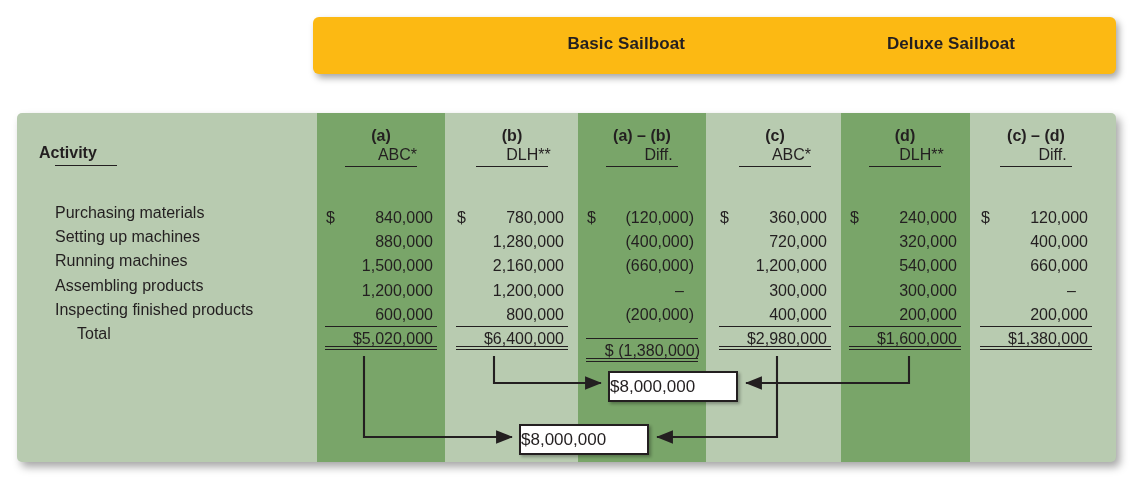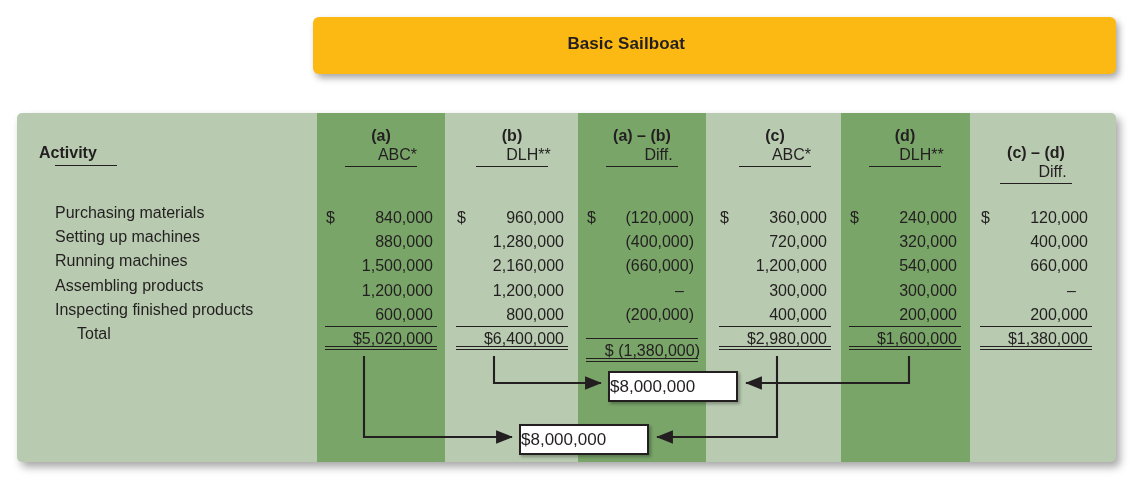--- a/index.html
+++ b/index.html
@@ -79,20 +79,21 @@
   #callout-bottom{left:519px;top:424px;width:130px;height:31px;line-height:27px;}
 
   
   #connectors{position:absolute;left:0;top:0;width:1130px;height:493px;}
 </style>
 </head>
 <body>
 
 <div id="product-header">
   <div class="ph-label" id="ph-basic">Basic Sailboat</div>
+  <div class="ph-label" id="ph-deluxe">Deluxe Sailboat</div>
 </div>
 
 <div id="table-panel">
 
   <div class="col-stripe" id="stripe-a"></div>
   <div class="col-stripe" id="stripe-diff1"></div>
   <div class="col-stripe" id="stripe-d"></div>
 
   <div class="layer">
 
@@ -114,21 +115,21 @@
     <div class="colhead" style="left:694px;top:13px;">
       <div class="ch-code">(c)</div>
       <div class="ch-name">ABC*</div>
       <div class="ch-rule"></div>
     </div>
     <div class="colhead" style="left:824px;top:13px;">
       <div class="ch-code">(d)</div>
       <div class="ch-name">DLH**</div>
       <div class="ch-rule"></div>
     </div>
-    <div class="colhead" style="left:955px;top:30px;">
+    <div class="colhead" style="left:955px;top:13px;">
       <div class="ch-code">(c) – (d)</div>
       <div class="ch-name">Diff.</div>
       <div class="ch-rule"></div>
     </div>
 
     <div id="activity-title">Activity</div>
     <div id="activity-title-rule"></div>
 
     <div id="activity-list">
       <div class="act">Purchasing materials</div>
@@ -149,21 +150,21 @@
       <div class="nrow"><span>1,200,000</span></div>
       <div class="nrow"><span>600,000</span></div>
       <div class="nrow total subtotal-rule">
         <span>$5,020,000</span>
       </div>
     </div>
 
     <div class="numcol" style="left:431px;top:93px;">
       <div class="nrow">
         <span class="cur">$</span>
-        <span>960,000</span>
+        <span>780,000</span>
       </div>
       <div class="nrow"><span>1,280,000</span></div>
       <div class="nrow"><span>2,160,000</span></div>
       <div class="nrow"><span>1,200,000</span></div>
       <div class="nrow"><span>800,000</span></div>
       <div class="nrow total subtotal-rule">
         <span>$6,400,000</span>
       </div>
     </div>
 

